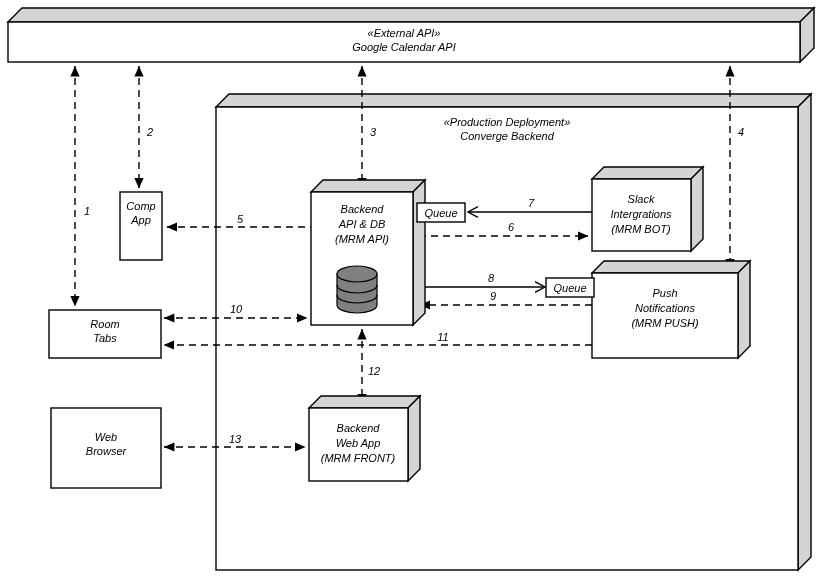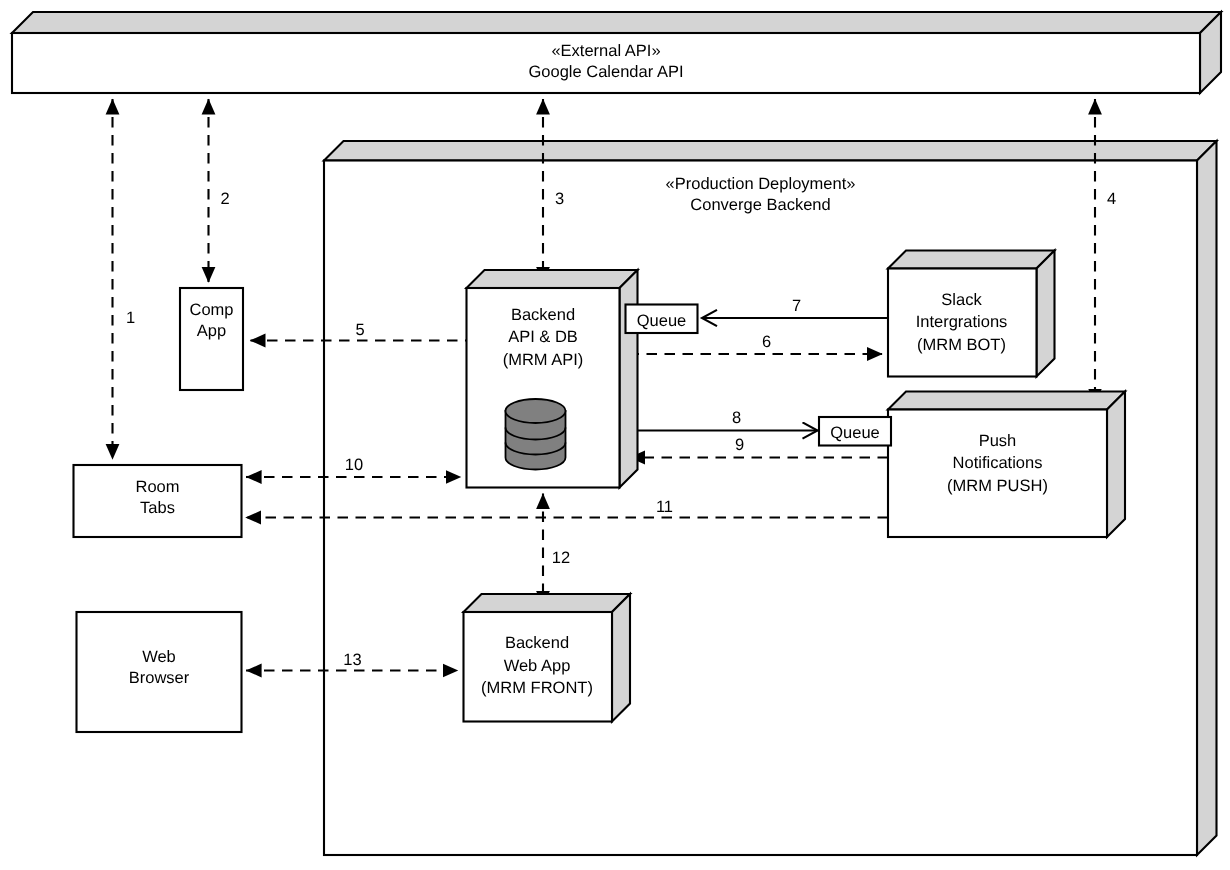--- a/index.html
+++ b/index.html
@@ -1,18 +1,18 @@
 <!DOCTYPE html>
 <html><head>
 <meta charset="utf-8">
 <style>
   html,body{margin:0;padding:0;background:#ffffff;}
   body{width:820px;height:580px;overflow:hidden;
        font-family:"Liberation Sans","DejaVu Sans",sans-serif;}
-  #stage{position:relative;width:820px;height:448px;}
+  #stage{position:relative;width:820px;height:448px;font-style:italic;}
   svg#diagram{position:absolute;left:0;top:0;width:820px;height:580px;}
   text{font-family:"Liberation Sans","DejaVu Sans",sans-serif;fill:#000;}
   .node-label{font-size:11px;text-anchor:middle;}
   .stereo{font-size:11px;text-anchor:middle;}
   .edge-label{font-size:11px;text-anchor:middle;}
   .queue-label{font-size:11px;text-anchor:middle;}
   .face{fill:#ffffff;stroke:#000000;stroke-width:1.4;}
   .top3d,.side3d{fill:#d4d4d4;stroke:#000000;stroke-width:1.4;}
   .plain{fill:#ffffff;stroke:#000000;stroke-width:1.4;}
   .dashline{stroke:#000;stroke-width:1.4;fill:none;stroke-dasharray:7,5;}

